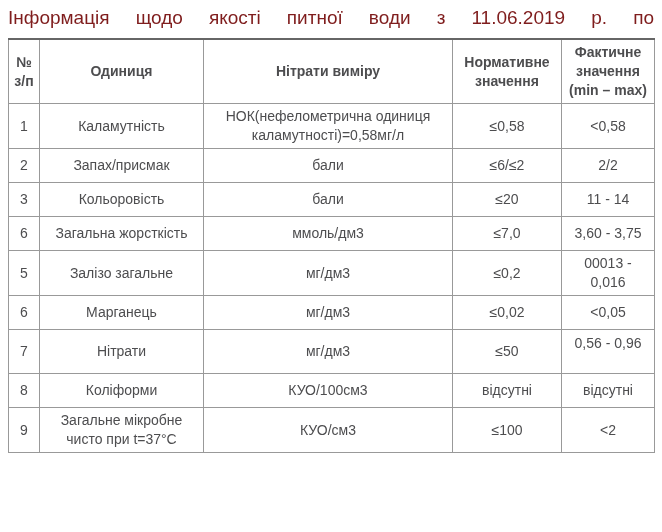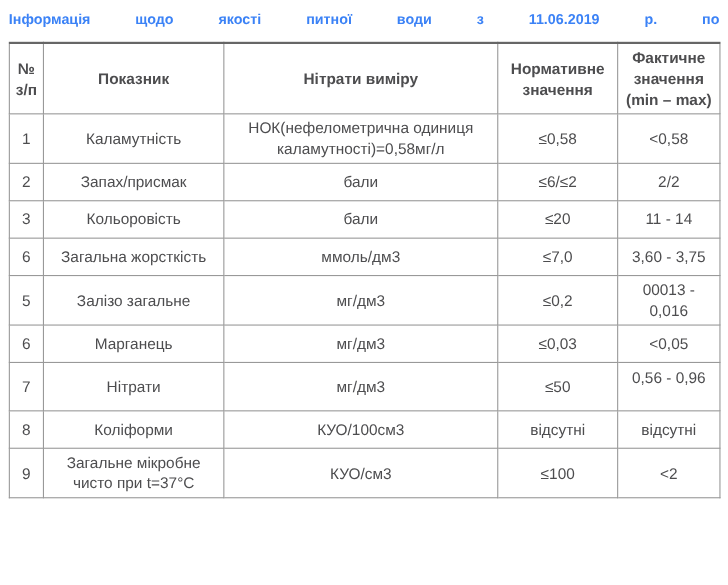--- a/index.html
+++ b/index.html
@@ -11,23 +11,23 @@
     width: 662px;
     height: 532px;
     overflow: hidden;
     font-family: "Liberation Sans", sans-serif;
     -webkit-font-smoothing: antialiased;
   }
   .page {
     padding: 4px 8px 0 8px;
   }
   .page-title {
-    color: #3b82f6;
-    font-size: 13px;
-    font-weight: bold;
+    color: #7f1d1d;
+    font-size: 19px;
+    font-weight: normal;
     line-height: 28px;
     margin: 0;
   }
   .title-line1 {
     text-align: justify;
     text-align-last: justify;
     width: 646px;
   }
   .title-line2 {
     text-align: left;
@@ -81,21 +81,21 @@
     <colgroup>
       <col style="width:31px">
       <col style="width:164px">
       <col style="width:249px">
       <col style="width:109px">
       <col style="width:93px">
     </colgroup>
     <thead>
       <tr>
         <th>№ з/п</th>
-        <th>Показник</th>
+        <th>Одиниця</th>
         <th>Нітрати виміру</th>
         <th>Нормативне значення</th>
         <th>Фактичне значення (min – max)</th>
       </tr>
     </thead>
     <tbody id="table-body">
         <tr>
           <td>1</td>
           <td>Каламутність</td>
           <td>НОК(нефелометрична одиниця каламутності)=0,58мг/л</td>
@@ -127,21 +127,21 @@
           <td>5</td>
           <td>Залізо загальне</td>
           <td>мг/дм3</td>
           <td>≤0,2</td>
           <td>00013 - 0,016</td>
         </tr>
         <tr>
           <td>6</td>
           <td>Марганець</td>
           <td>мг/дм3</td>
-          <td>≤0,03</td>
+          <td>≤0,02</td>
           <td>&lt;0,05</td>
         </tr>
         <tr class="row-tall">
           <td>7</td>
           <td>Нітрати</td>
           <td>мг/дм3</td>
           <td>≤50</td>
           <td class="valign-top">0,56 - 0,96</td>
         </tr>
         <tr>

